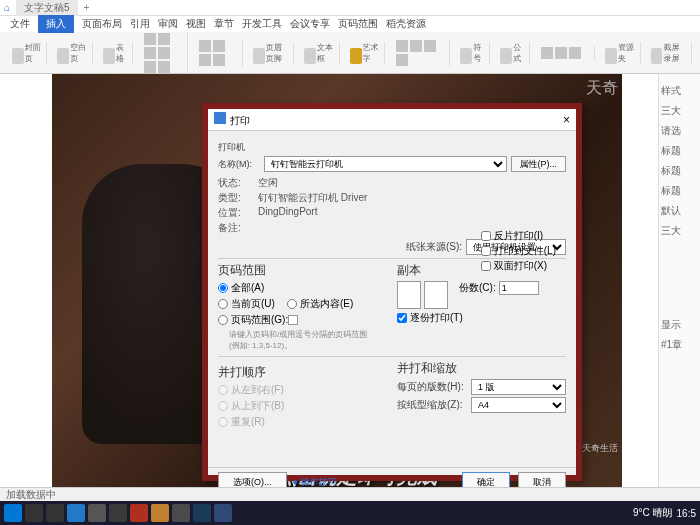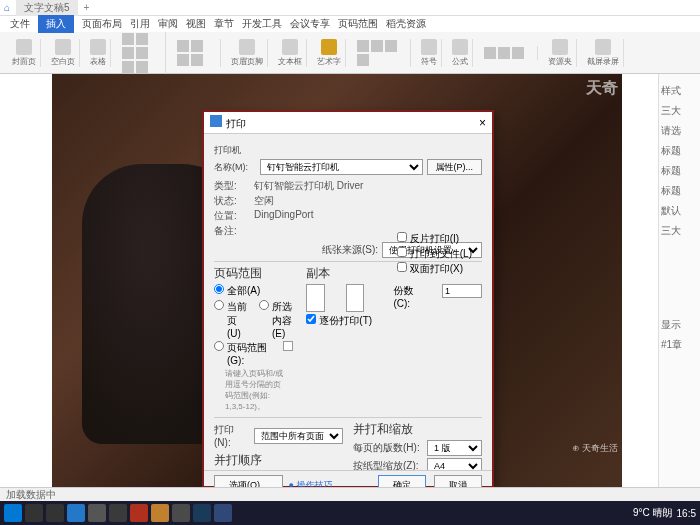--- a/index.html
+++ b/index.html
@@ -2,67 +2,67 @@
 <html><head>
 <meta charset="utf-8">
 <style>
 *{margin:0;padding:0;box-sizing:border-box;font-family:"Microsoft YaHei",sans-serif;font-size:10px}
 body{width:700px;height:525px;background:#fff;overflow:hidden;position:relative}
 .titlebar{height:16px;background:#fff;border-bottom:1px solid #ddd;display:flex;align-items:center;padding:0 4px;font-size:8px;color:#666}
 .titlebar .tab{background:#e8e8e8;padding:1px 8px;margin-right:2px;font-size:8px}
 .ribbon-tabs{height:16px;background:#fff;display:flex;align-items:center;padding:0 10px;gap:8px;font-size:9px;color:#444}
 .ribbon-tabs .active{background:#2c6dd1;color:#fff;padding:2px 8px;border-radius:0}
 .ribbon{height:42px;background:#f5f5f5;border-bottom:1px solid #ccc;display:flex;align-items:center;padding:0 8px;gap:6px}
-.rgroup{display:flex;flex-direction:column;align-items:center;gap:1px;padding:0 4px;border-right:1px solid #ddd}
+.rgroup{display:flex;flex-direction:row;align-items:flex-end;gap:1px;padding:0 4px;border-right:1px solid #ddd}
 .ricon{width:16px;height:16px;background:#d0d0d0;border-radius:2px}
 .rlabel{font-size:8px;color:#666}
 .small-icon{width:12px;height:12px;background:#c5c5c5;display:inline-block;margin:1px}
 .content{position:relative;height:418px;background:#fff;display:flex}
 .photo{position:absolute;left:52px;top:0;width:570px;height:418px;background:linear-gradient(135deg,#3a2418 0%,#5a3828 30%,#2a1810 60%,#4a3020 100%)}
 .photo::before{content:"";position:absolute;left:30px;top:90px;width:160px;height:280px;background:radial-gradient(ellipse at 40% 30%,#2a2020 0%,#1a1410 70%);border-radius:60px 60px 20px 20px}
-.dialog{position:absolute;left:202px;top:36px;width:292px;height:378px;background:#f0f0f0;border:2px solid #7f1d1d;box-shadow:3px 3px 8px rgba(0,0,0,.3)}
+.dialog{position:absolute;left:202px;top:29px;width:380px;height:378px;background:#f0f0f0;border:6px solid #7f1d1d;box-shadow:3px 3px 8px rgba(0,0,0,.3)}
 .dlg-title{height:22px;background:#fff;border-bottom:1px solid #ccc;display:flex;align-items:center;justify-content:space-between;padding:0 6px}
 .dlg-title .icon{width:12px;height:12px;background:#3a7fd6;display:inline-block;margin-right:4px}
 .dlg-close{font-size:12px;cursor:pointer}
 .dlg-body{padding:6px 10px;height:336px;overflow:hidden}
 .section-label{font-size:9px;color:#444;margin:4px 0 2px}
 .row{display:flex;align-items:center;margin:2px 0;font-size:9px;color:#444;gap:4px}
 .label{width:42px;font-size:9px}
 select,.dropdown{flex:1;height:16px;background:#fff;border:1px solid #999;font-size:9px;padding:0 2px}
 .btn-small{height:16px;padding:0 8px;background:#f8f8f8;border:1px solid #999;font-size:9px}
 .info-grid{margin:4px 0}
 .info-row{display:flex;font-size:9px;color:#555;margin:1px 0}
 .info-row .l{width:40px}
-.checkrow{display:flex;font-size:9px;margin:1px 0}
+.checkrow{display:flex;align-items:center;font-size:9px;margin:1px 0}
 .checkrow input{margin-right:3px;width:10px;height:10px}
 .right-checks{position:absolute;right:10px;top:52px}
 .sep{border:0;border-top:1px solid #ccc;margin:3px 0}
 .two-col{display:flex;gap:10px}
 .col{flex:1}
 .sub-title{font-size:12px;color:#333;margin-bottom:2px}
-.radio-row{display:flex;font-size:9px;margin:2px 0}
+.radio-row{display:flex;align-items:center;font-size:9px;margin:2px 0}
 .radio-row input{margin-right:3px;width:10px;height:10px}
 .input-tiny{width:60px;height:14px;border:1px solid #999;font-size:9px;padding:0 2px}
 .spinner{width:40px;height:14px;border:1px solid #999;font-size:9px;padding:0 2px}
-.thumbs{display:flex;gap:21px;margin:2px 0}
+.thumbs{display:flex;gap:3px;margin:2px 0}
 .thumb{width:24px;height:28px;border:1px solid #999;background:#fff}
 .hint{font-size:8px;color:#888;margin:2px 11px}
 .dlg-footer{height:30px;display:flex;align-items:center;justify-content:flex-end;padding:0 10px;gap:8px;border-top:1px solid #ccc}
 .dlg-footer .left{margin-right:auto;display:flex;align-items:center;gap:6px}
 .btn{padding:3px 14px;background:#f8f8f8;border:1px solid #999;font-size:9px;cursor:pointer}
 .btn.primary{border:1px solid #4a8cd8}
 .caption{position:absolute;bottom:2px;left:50%;transform:translateX(-50%);font-size:20px;font-weight:bold;color:#fff;text-shadow:1px 1px 3px #000;font-style:italic}
 .rightpanel{position:absolute;right:0;top:0;width:42px;height:100%;background:#fafafa;border-left:1px solid #ddd;padding:4px 2px;font-size:8px;color:#666}
 .rightpanel div{margin:6px 0;writing-mode:horizontal-tb}
 .taskbar{position:absolute;bottom:0;left:0;width:100%;height:24px;background:#1a1a2e;display:flex;align-items:center;padding:0 4px;gap:3px}
 .taskbar .tbicon{width:18px;height:18px;background:#444;border-radius:2px}
 .taskbar .start{background:#0078d4}
 .taskbar .right{margin-left:auto;display:flex;align-items:center;gap:4px;color:#fff;font-size:8px}
 .statusbar{position:absolute;bottom:24px;left:0;width:100%;height:14px;background:#f0f0f0;border-top:1px solid #ccc;font-size:8px;color:#666;padding:0 6px;display:flex;align-items:center}
-.watermark{position:absolute;top:4px;right:4px;font-size:16px;color:rgba(255,255,255,.6);font-weight:bold}
+.watermark{position:absolute;top:4px;right:4px;font-size:16px;color:rgba(255,255,255,.6);font-weight:normal}
 .logo-br{position:absolute;bottom:37px;right:4px;font-size:9px;color:rgba(255,255,255,.7)}
 </style>
 </head>
 <body>
 
 <div class="titlebar">
   <span style="color:#2c6dd1;margin-right:6px">⌂</span>
   <span class="tab"><span>文字文稿5</span></span>
   <span style="margin-left:4px;color:#888">+</span>
 </div>
@@ -171,26 +171,26 @@
     </div>
     <div class="dlg-body">
       <div class="section-label">打印机</div>
       <div class="row">
         <span class="label">名称(M):</span>
         <select class="dropdown"><option>钉钉智能云打印机</option></select>
         <button class="btn-small">属性(P)...</button>
       </div>
       <div class="info-grid" style="position:relative">
         <div class="info-row">
+            <span class="l">状态:</span>
+            <span>空闲</span>
+          </div>
+        <div class="info-row">
             <span class="l">类型:</span>
             <span>钉钉智能云打印机 Driver</span>
-          </div>
-        <div class="info-row">
-            <span class="l">状态:</span>
-            <span>空闲</span>
           </div>
         <div class="info-row">
             <span class="l">位置:</span>
             <span>DingDingPort</span>
           </div>
         <div class="info-row">
             <span class="l">备注:</span>
           </div>
         <div class="right-checks">
           <div class="checkrow">
@@ -242,28 +242,28 @@
           </div>
           <div class="checkrow">
               <input type="checkbox" checked="" style="">
               <span>逐份打印(T)</span>
             </div>
         </div>
       </div>
       <hr class="sep">
       <div class="two-col">
         <div class="col">
-          <div class="row">
-              <span>打印(N):</span>
-              <select class="dropdown"><option>范围中所有页面</option></select>
-            </div>
           <div class="sub-title" style="margin-top:4px">并打顺序</div>
           <div class="radio-row">
               <input type="radio" disabled="" style="">
               <span style="color:#aaa">从左到右(F)</span>
+            </div>
+          <div class="radio-row">
+              <input type="radio" disabled="" style="">
+              <span style="color:#aaa">从上到下(B)</span>
             </div>
           <div class="radio-row">
               <input type="radio" disabled="" style="">
               <span style="color:#aaa">重复(R)</span>
             </div>
         </div>
         <div class="col">
           <div class="sub-title">并打和缩放</div>
           <div class="row">
               <span style="width:70px">每页的版数(H):</span>

